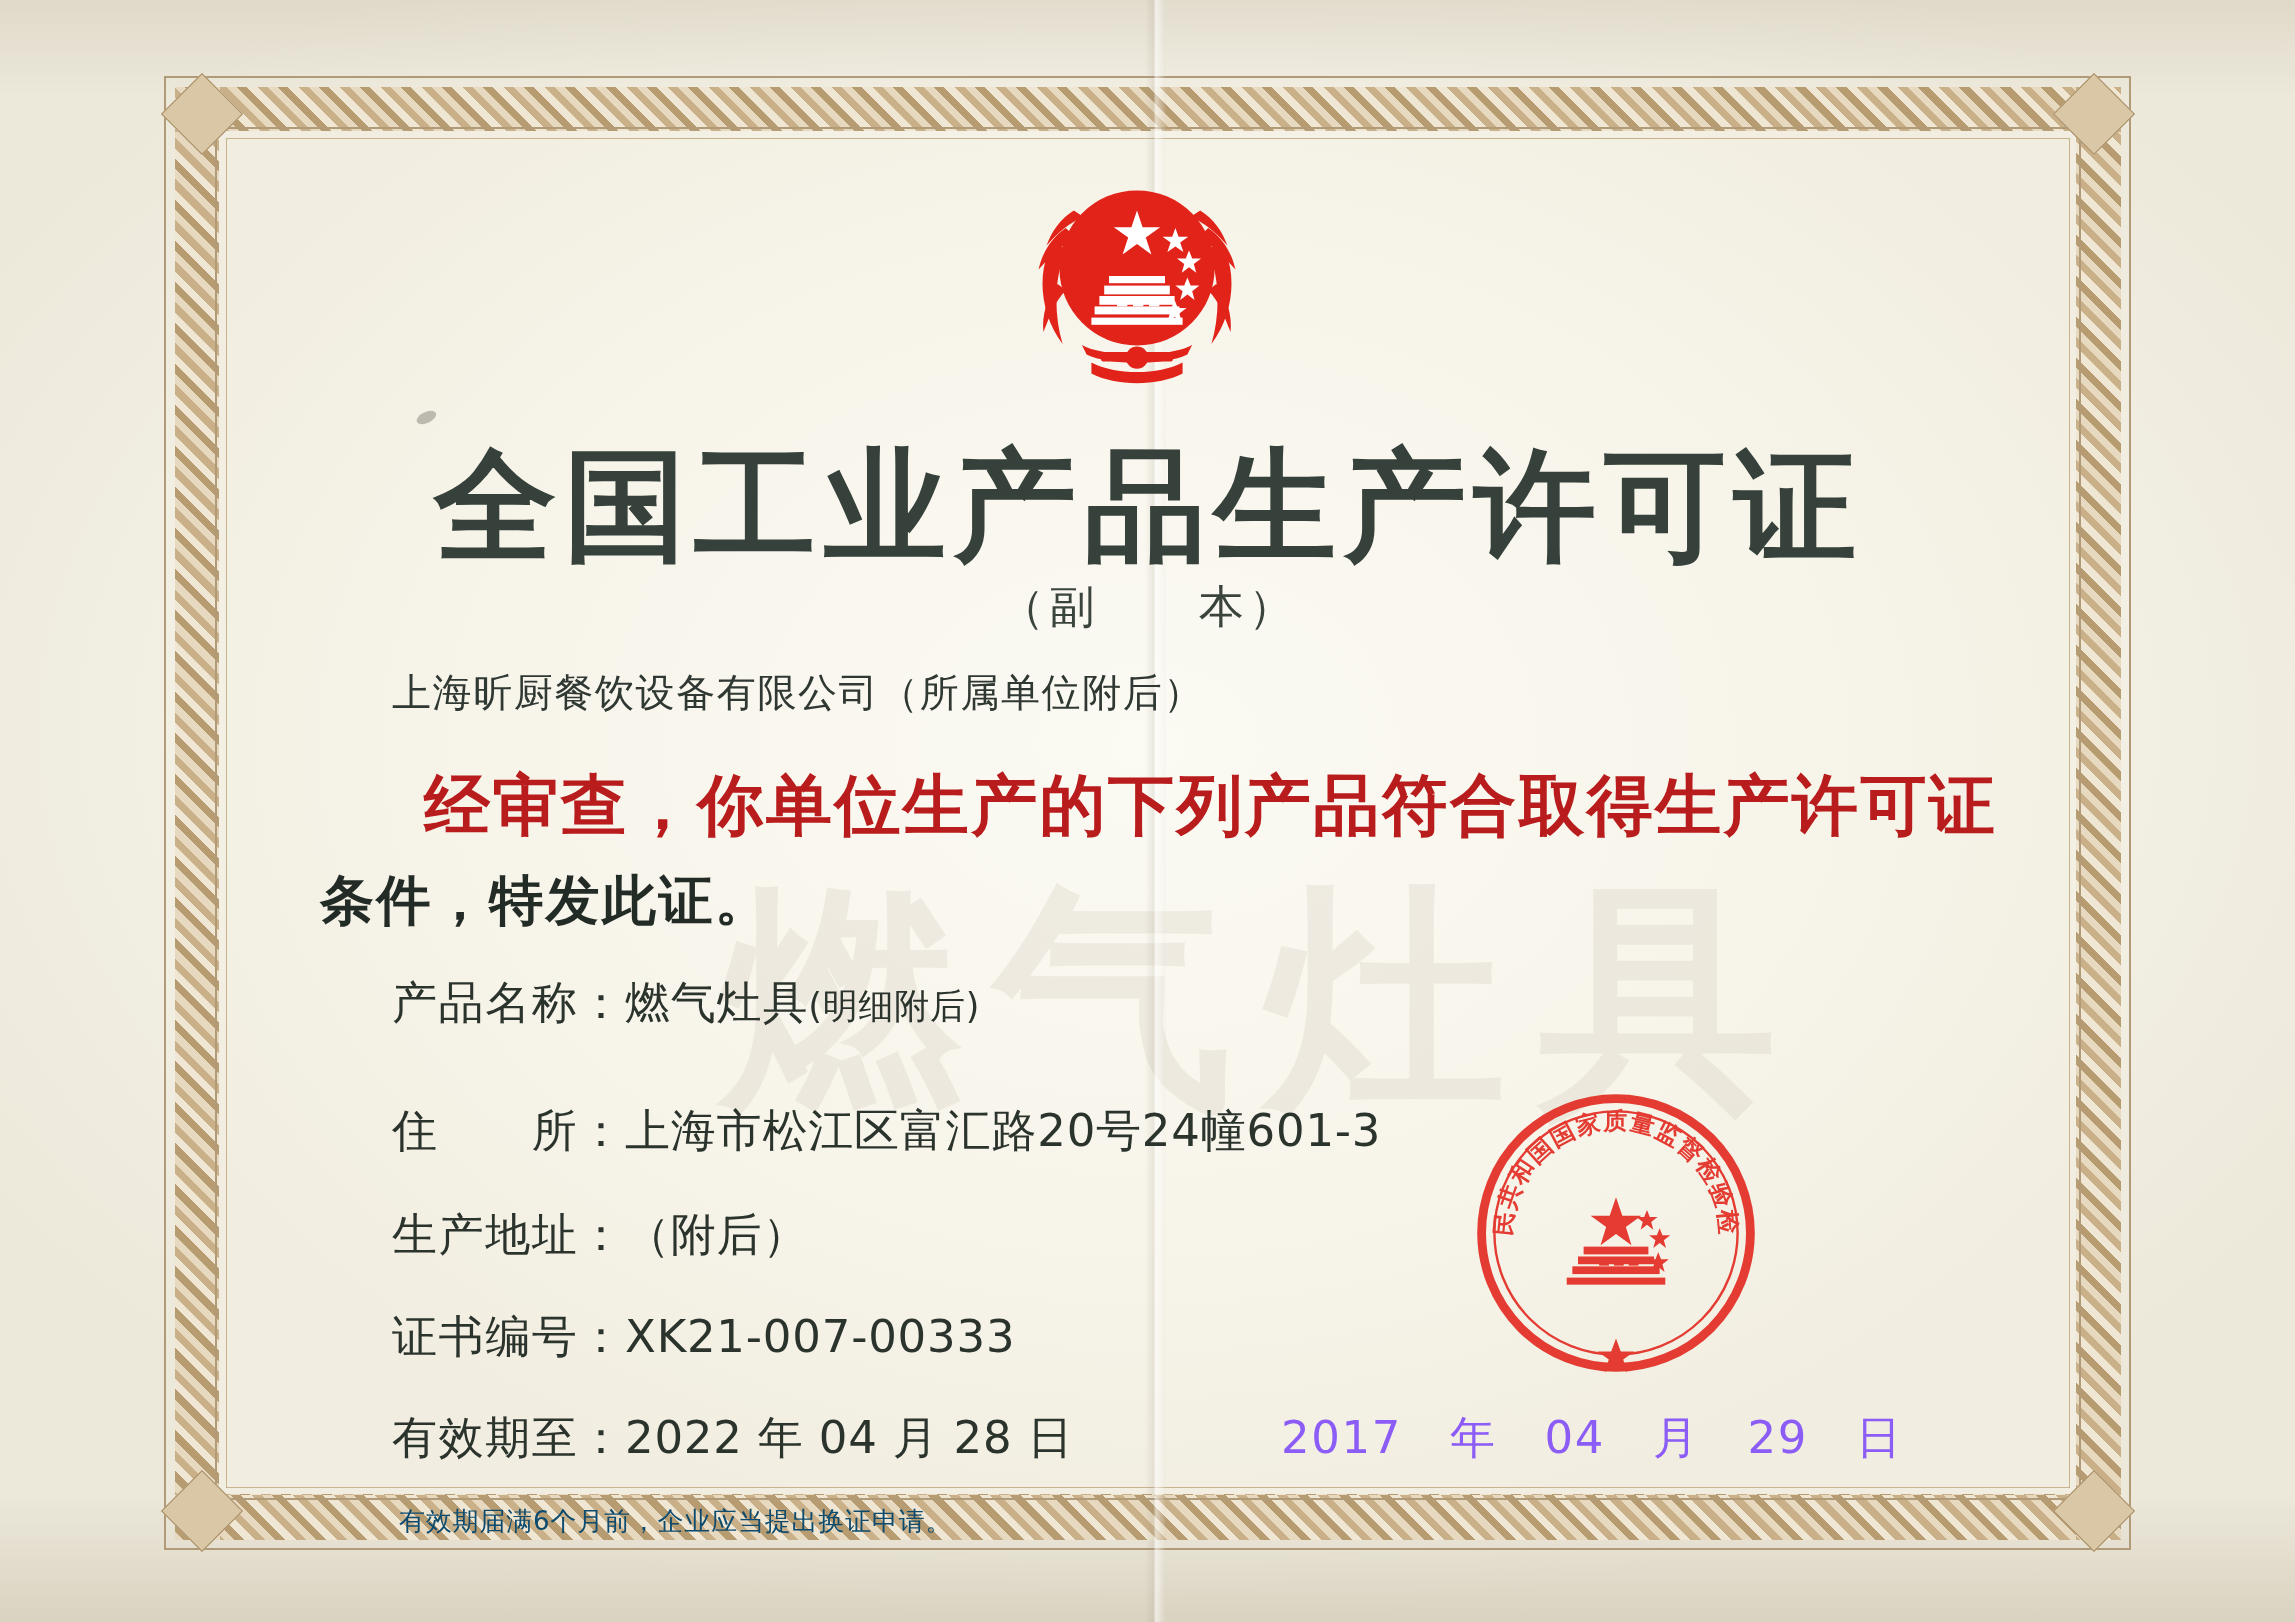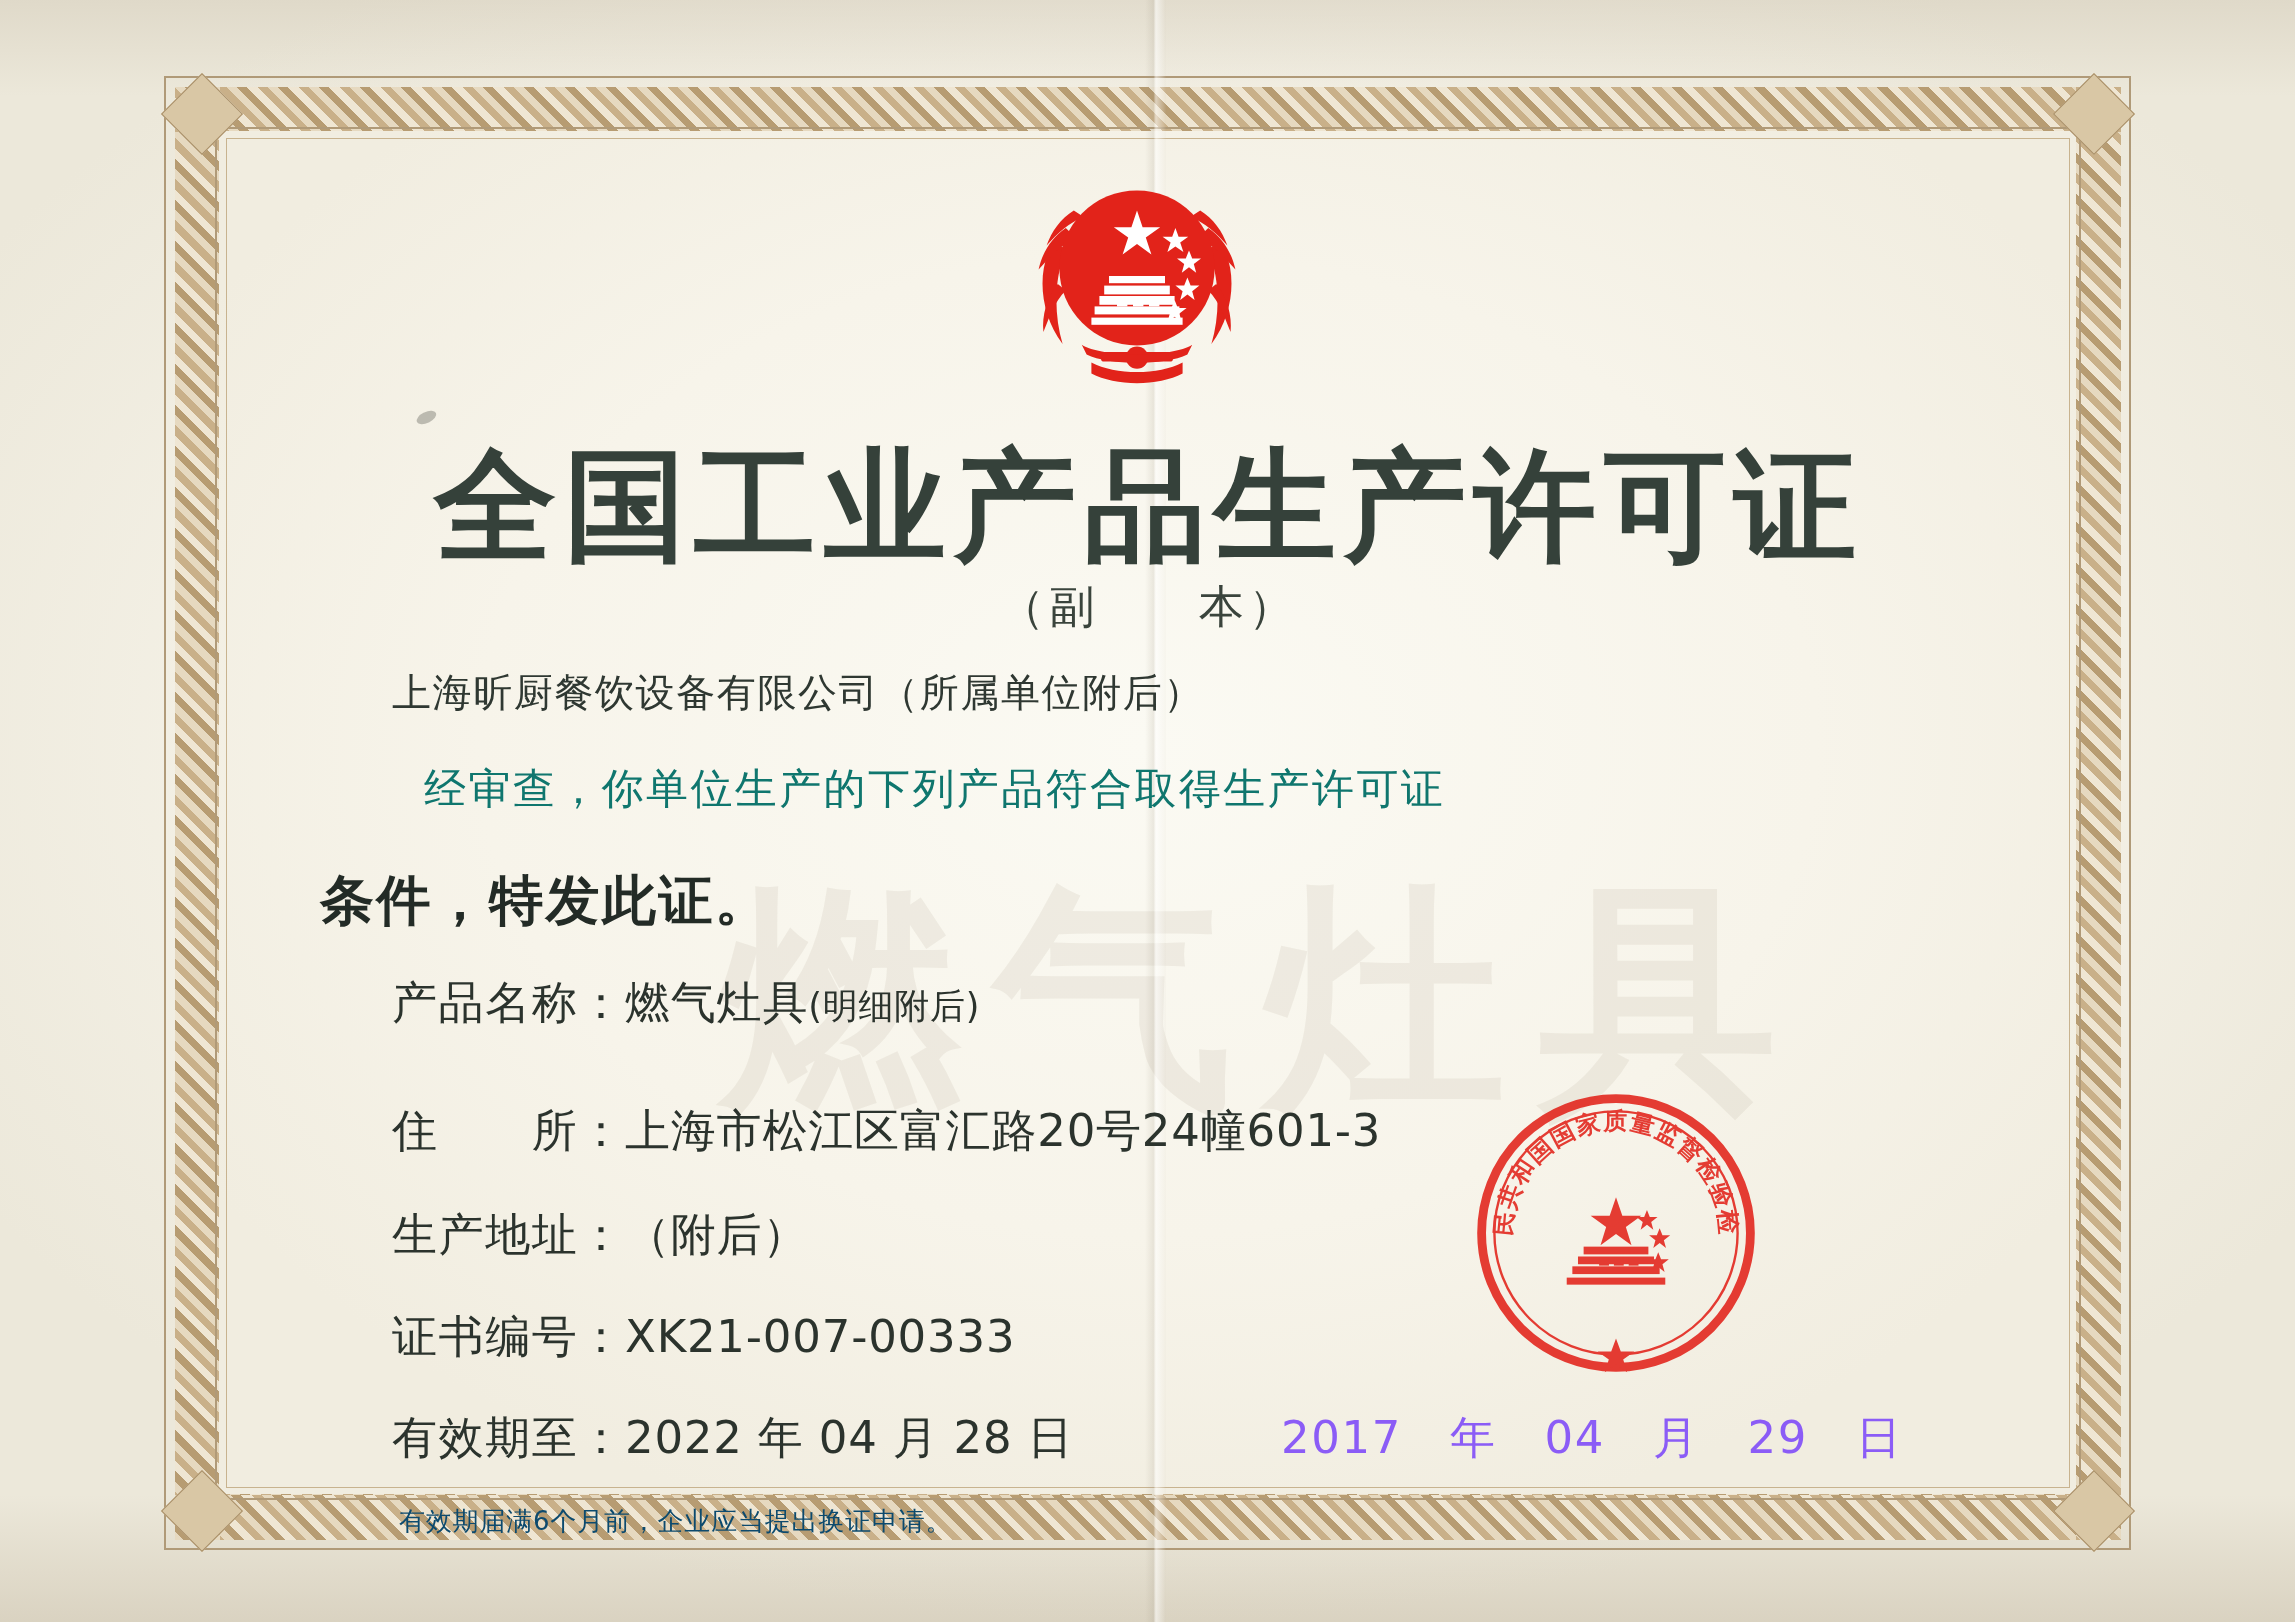--- a/index.html
+++ b/index.html
@@ -186,23 +186,23 @@
     font-family: "DejaVu Sans", "Liberation Sans", sans-serif;
     font-size: 39px;
     color: #2f3832;
     letter-spacing: 1.6px;
   }
   .body-line1 {
     position: absolute;
     left: 184px;
     top: 633px;
     font-family: "DejaVu Sans", "Liberation Sans", sans-serif;
-    font-size: 42px;
-    font-weight: normal;
-    color: #0f766e;
+    font-size: 66px;
+    font-weight: bold;
+    color: #b91c1c;
     letter-spacing: 2.4px;
   }
   .body-line2 {
     position: absolute;
     left: 80px;
     top: 737px;
     font-family: "DejaVu Sans", "Liberation Sans", sans-serif;
     font-size: 54px;
     font-weight: bold;
     color: #232b26;

